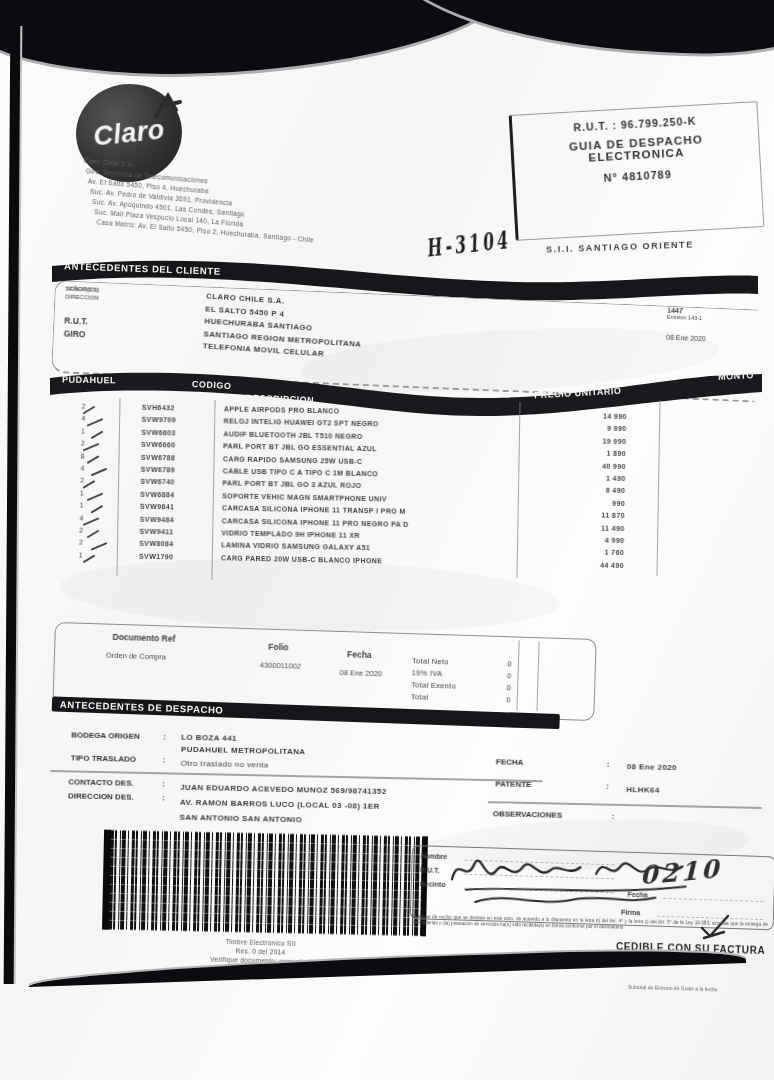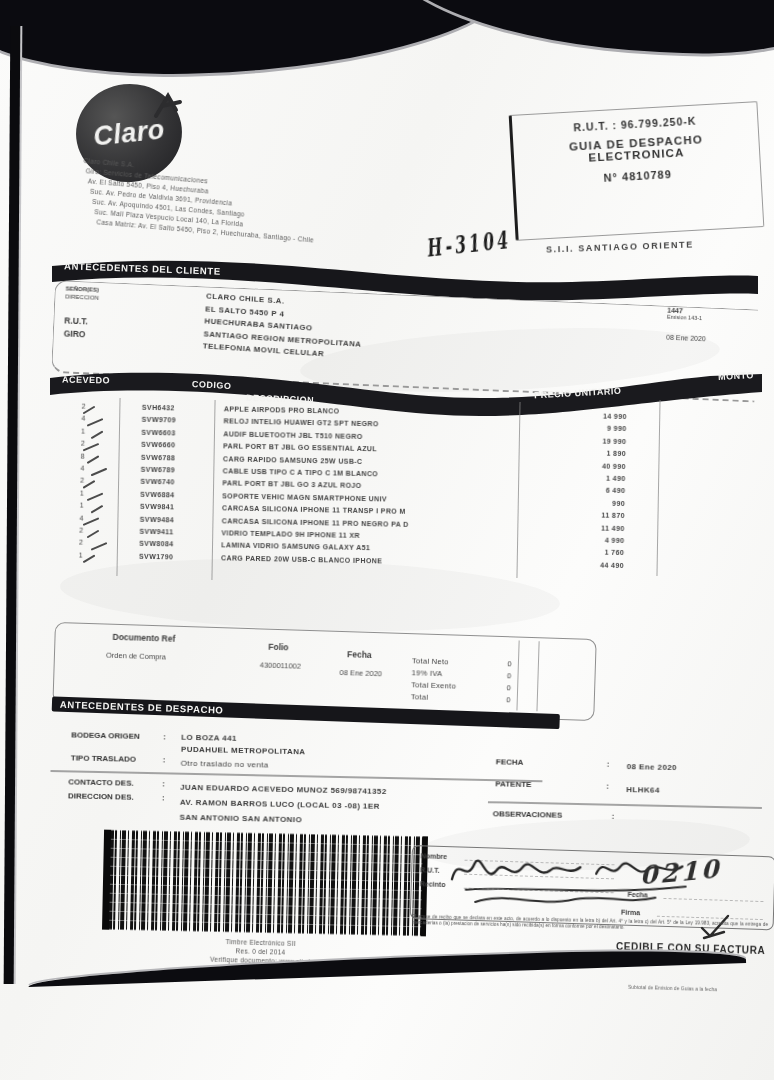--- a/index.html
+++ b/index.html
@@ -138,21 +138,21 @@
       <div style="font-size:7px;font-weight:bold">1447</div>
       <div style="font-size:5.5px">Emision 143-1</div>
       <div style="font-size:7px;margin-top:14px">08 Ene 2020</div>
     </div>
   </div>
 
   <div class="abs" id="items">
     <svg width="712" height="50" style="position:absolute;left:0;top:0">
       <path d="M0,10 C60,2 140,4 210,10 C300,18 360,30 430,30 C520,30 580,16 660,8 L712,6 L712,24 C580,34 520,48 430,48 C360,48 300,36 210,28 C140,22 60,20 0,27 Z" fill="#1a1a1e"></path>
     </svg>
-    <div class="hlabel" style="left:12px;top:7px;transform:rotate(1deg)">ACEVEDO</div>
+    <div class="hlabel" style="left:12px;top:7px;transform:rotate(1deg)">PUDAHUEL</div>
     <div class="hlabel" style="left:142px;top:12px;transform:rotate(3deg)">CODIGO</div>
     <div class="hlabel" style="left:196px;top:26px;transform:rotate(2deg)">DESCRIPCION</div>
     <div class="hlabel" style="left:484px;top:20px;transform:rotate(-3deg)">PRECIO UNITARIO</div>
     <div class="hlabel" style="left:668px;top:3px;transform:rotate(-3deg)">MONTO</div>
     <div id="itemsrows" class="b">
         <div class="irow">
           <span class="c1">2</span>
           <span class="c2">SVH6432</span>
           <span class="c3">APPLE AIRPODS PRO BLANCO</span>
           <span class="c4">14 990</span>

